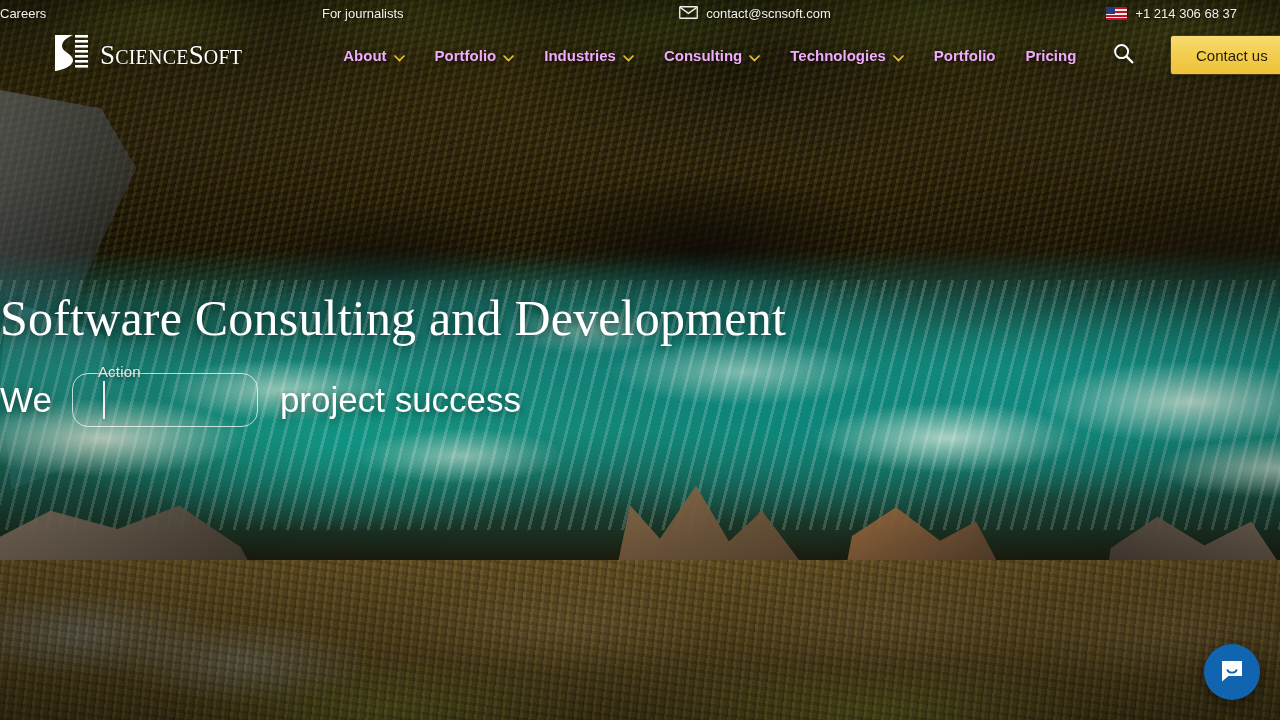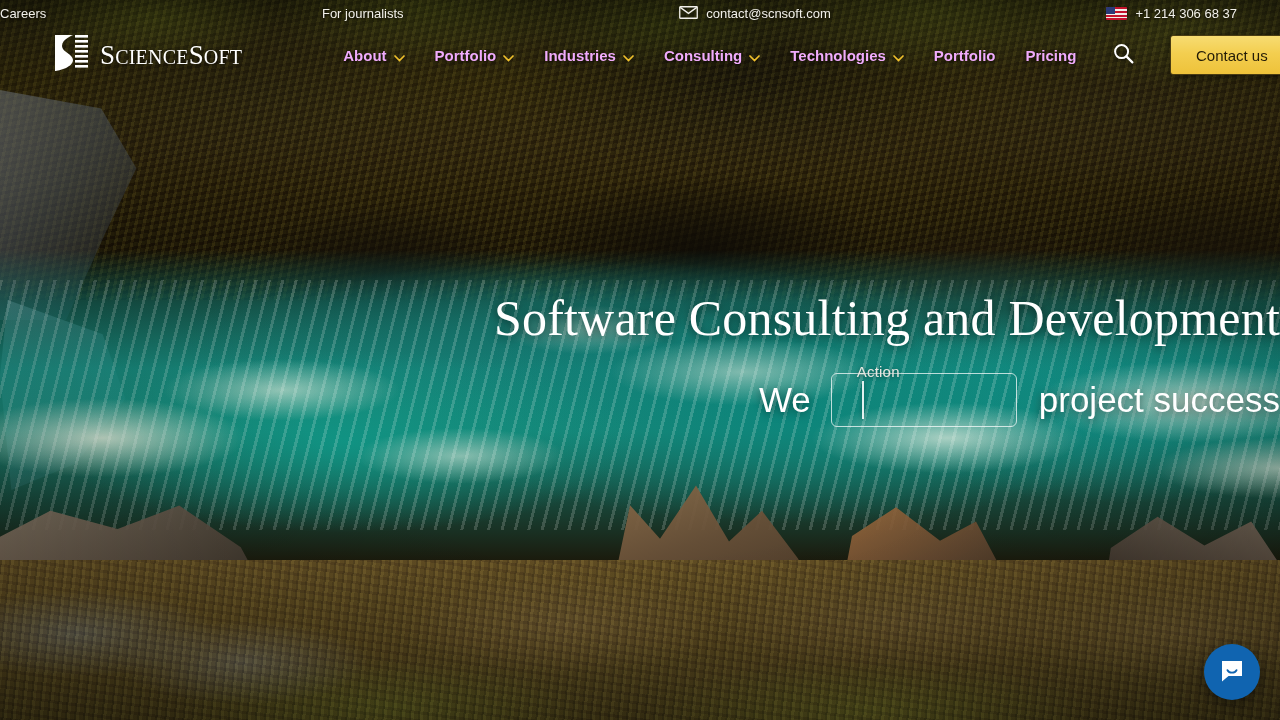--- a/index.html
+++ b/index.html
@@ -189,21 +189,21 @@
     border:1px solid #4a3c12;
     border-radius:3px;
     color:#241c07; font-size:15px; font-weight:500; cursor:pointer;
     box-shadow:0 2px 6px rgba(0,0,0,.4);
     white-space:nowrap;
   }
 
   
   .hero-copy {
     position:absolute; left:0; top:0; width:1280px; height:720px;
-    display:flex; flex-direction:column; align-items:flex-end;
+    display:flex; flex-direction:column; align-items:flex-start;
     justify-content:flex-start; padding-top:290px; z-index:15;
     pointer-events:none;
   }
   .hero-title {
     font-family:"Liberation Serif", serif;
     font-size:50px; font-weight:400; color:#ffffff;
     letter-spacing:.2px; line-height:1.12; white-space:nowrap;
     text-shadow:0 2px 10px rgba(0,0,0,.55);
   }
   .hero-sub {
@@ -211,21 +211,21 @@
     display:flex; align-items:center; gap:0;
     font-size:35px; color:#ffffff; white-space:nowrap;
     text-shadow:0 2px 9px rgba(0,0,0,.5);
   }
   .hs-pre { padding-right:20px; }
   .hs-post { padding-left:22px; }
 
   .action-field {
     position:relative;
     border:1px solid rgba(255,255,255,.72);
-    border-radius:6px;
+    border-radius:16px;
     height:54px; min-width:186px;
     display:flex; align-items:center;
     padding:0 14px 0 16px;
     pointer-events:auto;
   }
   .action-legend {
     position:absolute; top:-11px; left:18px;
     background:transparent; padding:0 7px;
     font-size:15px; color:#e9e8e2; letter-spacing:.2px;
     text-shadow:0 1px 4px rgba(0,0,0,.5);

